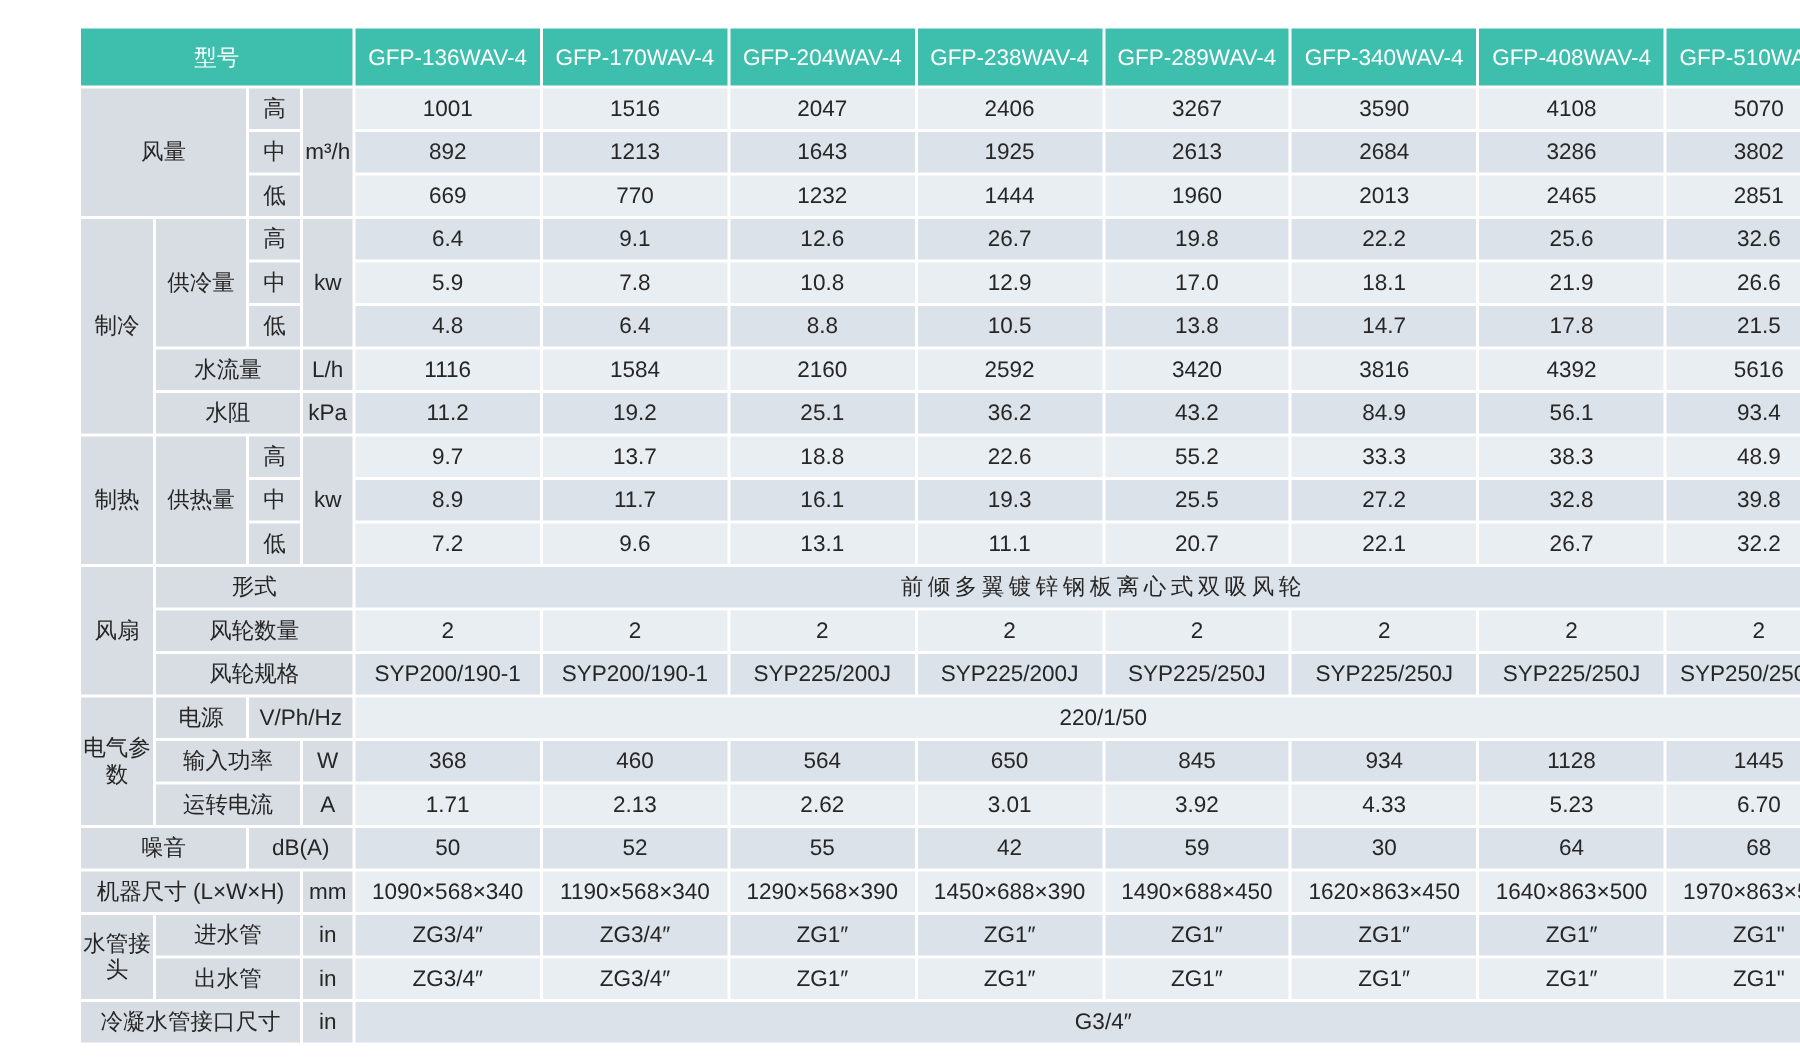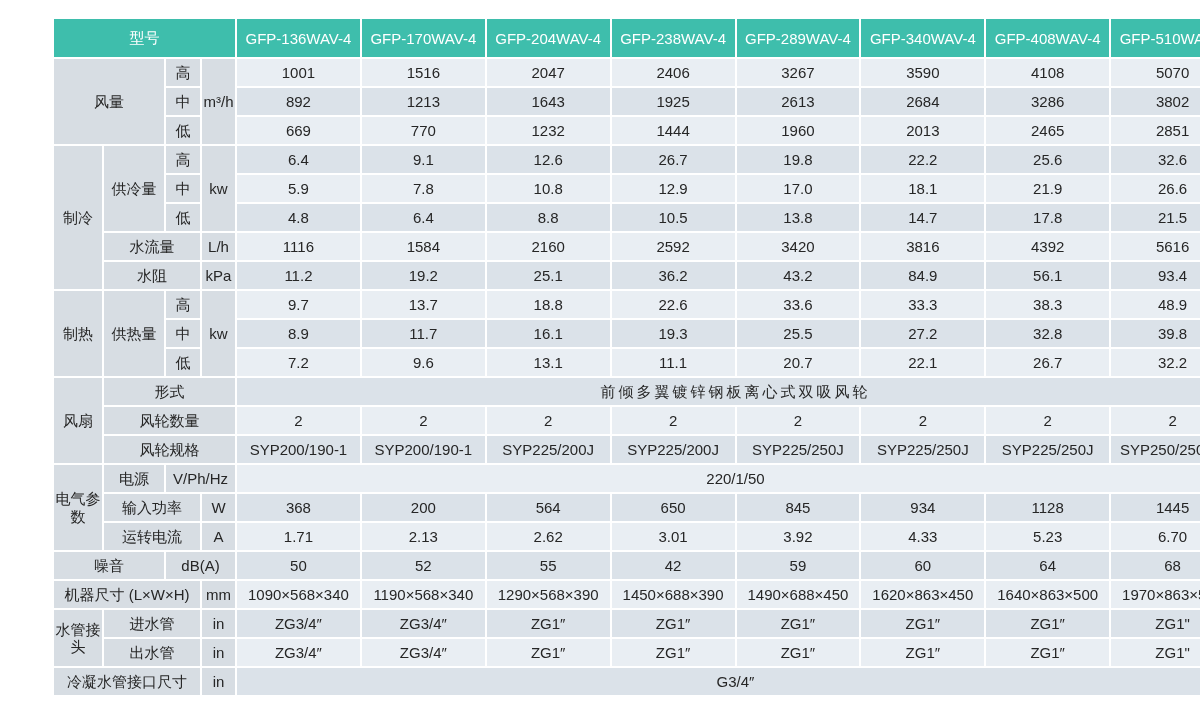--- a/index.html
+++ b/index.html
@@ -142,21 +142,21 @@
 
     <tr class="lt">
       <td class="lab" rowspan="3">制热</td>
       <td class="lab" rowspan="3">供热量</td>
       <td class="lab">高</td>
       <td class="lab" rowspan="3">kw</td>
       <td class="v">9.7</td>
       <td class="v">13.7</td>
       <td class="v">18.8</td>
       <td class="v">22.6</td>
-      <td class="v">33.6</td>
+      <td class="v">55.2</td>
       <td class="v">33.3</td>
       <td class="v">38.3</td>
       <td class="v">48.9</td>
     </tr>
     <tr class="dk">
       <td class="lab">中</td>
       <td class="v">8.9</td>
       <td class="v">11.7</td>
       <td class="v">16.1</td>
       <td class="v">19.3</td>
@@ -208,21 +208,21 @@
     <tr class="lt">
       <td class="lab" rowspan="3">电气参数</td>
       <td class="lab">电源</td>
       <td class="lab" colspan="2">V/Ph/Hz</td>
       <td class="v" colspan="8">220/1/50</td>
     </tr>
     <tr class="dk">
       <td class="lab" colspan="2">输入功率</td>
       <td class="lab">W</td>
       <td class="v">368</td>
-      <td class="v">200</td>
+      <td class="v">460</td>
       <td class="v">564</td>
       <td class="v">650</td>
       <td class="v">845</td>
       <td class="v">934</td>
       <td class="v">1128</td>
       <td class="v">1445</td>
     </tr>
     <tr class="lt">
       <td class="lab" colspan="2">运转电流</td>
       <td class="lab">A</td>
@@ -237,21 +237,21 @@
     </tr>
 
     <tr class="dk">
       <td class="lab" colspan="2">噪音</td>
       <td class="lab" colspan="2">dB(A)</td>
       <td class="v">50</td>
       <td class="v">52</td>
       <td class="v">55</td>
       <td class="v">42</td>
       <td class="v">59</td>
-      <td class="v">60</td>
+      <td class="v">30</td>
       <td class="v">64</td>
       <td class="v">68</td>
     </tr>
 
     <tr class="lt">
       <td class="lab" colspan="3">机器尺寸 (L×W×H)</td>
       <td class="lab">mm</td>
       <td class="v">1090×568×340</td>
       <td class="v">1190×568×340</td>
       <td class="v">1290×568×390</td>

